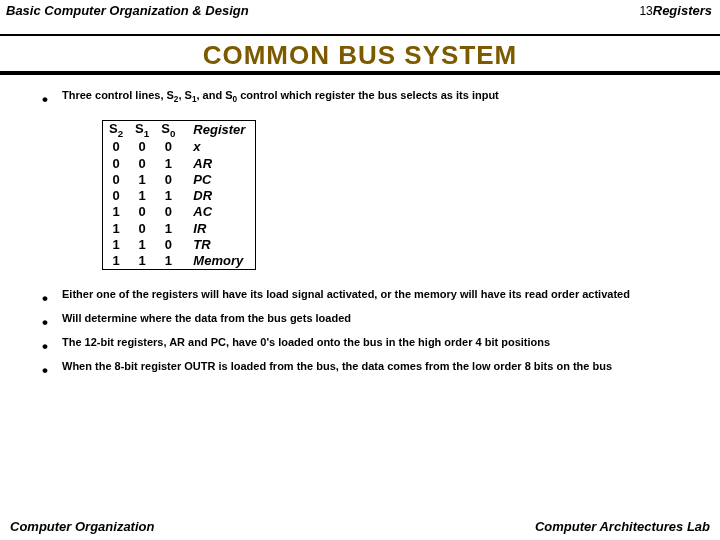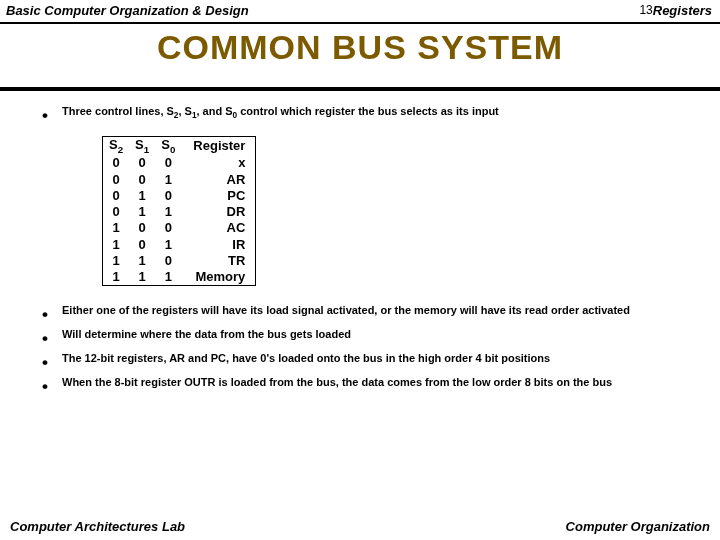--- a/index.html
+++ b/index.html
@@ -6,22 +6,22 @@
   body {
     width: 720px; height: 540px;
     font-family: Arial, Helvetica, sans-serif;
     background: #fff;
     position: relative;
     overflow: hidden;
   }
   .top-header {
     display: flex;
     justify-content: space-between;
-    align-items: flex-start;
-    padding: 3px 8px 4px 6px;
+    align-items: center;
+    padding: 3px 8px 16px 6px;
     font-weight: bold;
     font-style: italic;
     font-size: 13px;
   }
   .page-num {
     font-style: normal;
     font-weight: normal;
     font-size: 12px;
     flex: 0 0 auto;
     margin-left: 80px;
@@ -29,24 +29,24 @@
   .hdr-left { flex: 1 1 auto; }
   .hdr-right { font-style: italic; }
   .rule {
     height: 2px;
     background: #000;
     margin: 0;
   }
   .rule.thick { height: 4px; }
   .main-title {
     text-align: center;
-    font-size: 34px;
+    font-size: 26px;
     font-weight: bold;
     color: #7b5a00;
-    padding: 4px 0 20px 0;
+    padding: 4px 0 0 0;
     letter-spacing: 1px;
   }
   .content {
     padding: 14px 28px 0 28px;
   }
   ul.bullets {
     list-style: none;
     padding-left: 14px;
   }
   ul.bullets > li {
@@ -85,23 +85,24 @@
     font-size: 13px;
   }
   table.sel th, table.sel td {
     padding: 0 6px;
     text-align: center;
     line-height: 1.25;
     font-weight: bold;
   }
   table.sel th { font-weight: bold; }
   table.sel td.reg, table.sel th.reg {
-    text-align: right;
+    text-align: left;
     padding-left: 12px;
     padding-right: 10px;
+    font-style: italic;
   }
   .footer {
     position: absolute;
     bottom: 6px;
     left: 0; right: 0;
     display: flex;
     justify-content: space-between;
     padding: 0 10px;
     font-weight: bold;
     font-style: italic;
@@ -192,15 +193,15 @@
 
   <ul class="bullets">
     <li>Either one of the registers will have its load signal activated, or the memory will have its read order activated</li>
     <li class="sub">Will determine where the data from the bus gets loaded</li>
     <li>The 12-bit registers, AR and PC, have 0's loaded onto the bus in the high order 4 bit positions</li>
     <li>When the 8-bit register OUTR is loaded from the bus, the data comes from the low order 8 bits on the bus</li>
   </ul>
 </div>
 
 <div class="footer">
+  <span>Computer Organization</span>
   <span>Computer Architectures Lab</span>
-  <span>Computer Organization</span>
 </div>
 
 </body></html>

